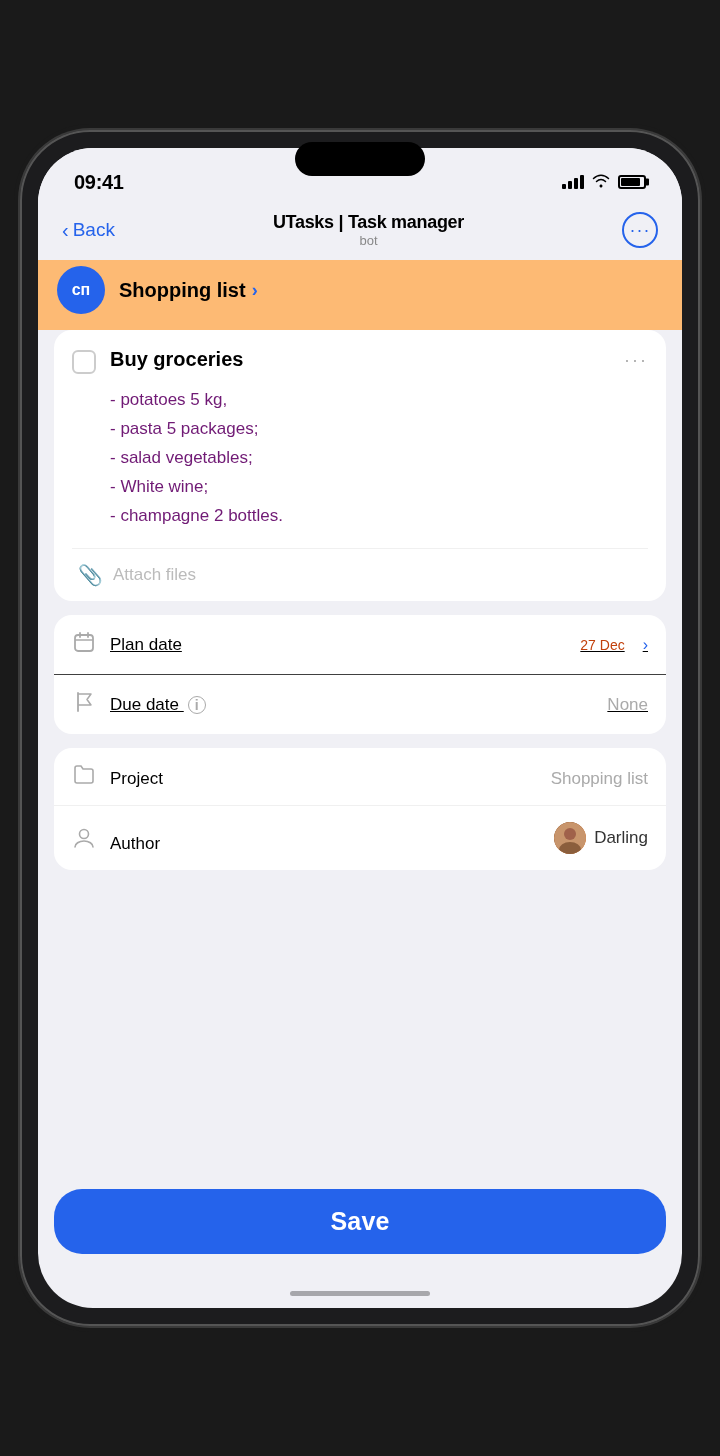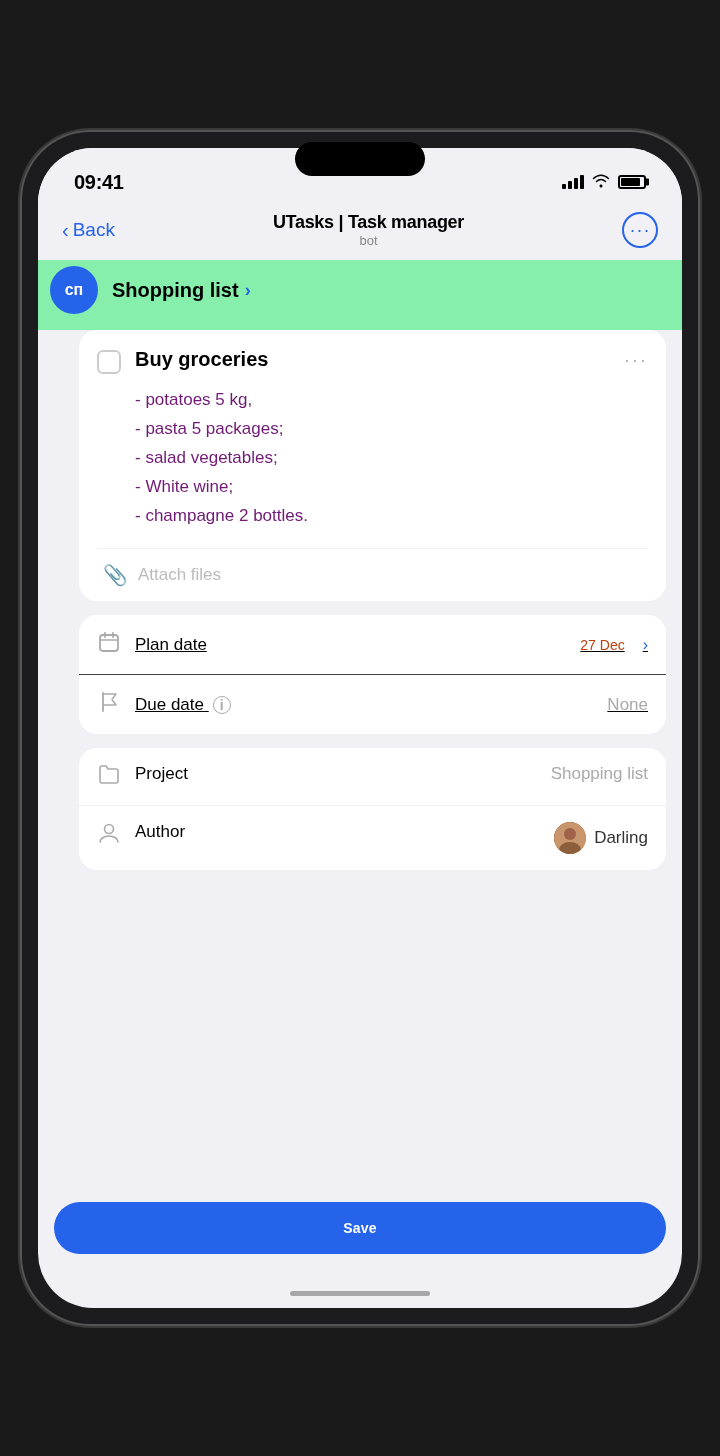--- a/index.html
+++ b/index.html
@@ -162,25 +162,25 @@
       align-items: center;
       justify-content: center;
       color: #2563eb;
       font-size: 18px;
       cursor: pointer;
       letter-spacing: 1px;
     }
 
     
     .project-header {
-      background: #86efac;
+      background: #fdba74;
       display: flex;
       align-items: center;
       gap: 14px;
-      padding: 6px 24px 16px 12px;
+      padding: 6px 24px 16px 19px;
       flex-shrink: 0;
     }
 
     .project-avatar {
       width: 48px;
       height: 48px;
       background: #2563eb;
       border-radius: 50%;
       display: flex;
       align-items: center;
@@ -214,21 +214,20 @@
       display: flex;
       flex-direction: column;
       gap: 14px;
     }
 
     
     .card {
       background: #fff;
       border-radius: 18px;
       overflow: hidden;
-      margin-left: 25px;
     }
 
     
     .task-card {
       padding: 18px 18px 0 18px;
     }
 
     .task-header {
       display: flex;
       align-items: flex-start;
@@ -352,21 +351,21 @@
       margin-left: 4px;
     }
 
     
     .info-card {
       padding: 0;
     }
 
     .info-row {
       display: flex;
-      align-items: flex-start;
+      align-items: flex-end;
       gap: 14px;
       padding: 16px 18px;
       cursor: pointer;
     }
 
     .info-row + .info-row {
       border-top: 1px solid #f0f0f0;
     }
 
     .info-icon {
@@ -435,21 +434,21 @@
       padding: 16px 16px 24px 16px;
       flex-shrink: 0;
     }
 
     .save-btn {
       width: 100%;
       background: #2563eb;
       color: #fff;
       border: none;
       border-radius: 28px;
-      font-size: 14px;
+      font-size: 25px;
       font-weight: 600;
       padding: 18px;
       cursor: pointer;
       letter-spacing: 0.2px;
     }
 
     
     .home-indicator {
       height: 30px;
       display: flex;

